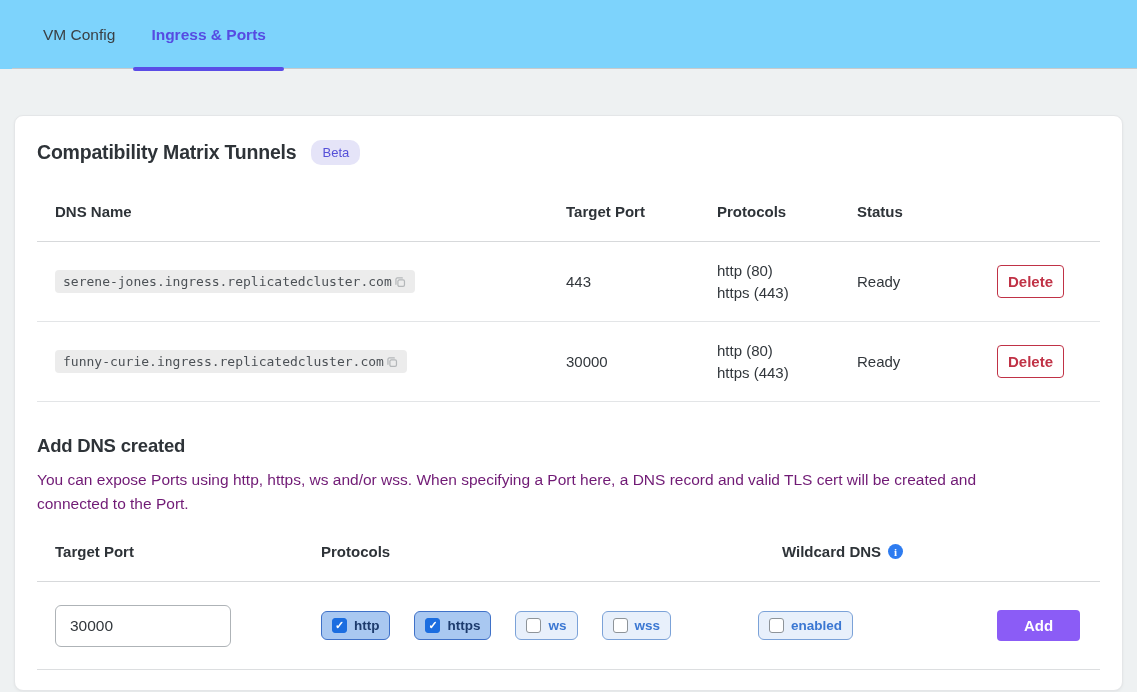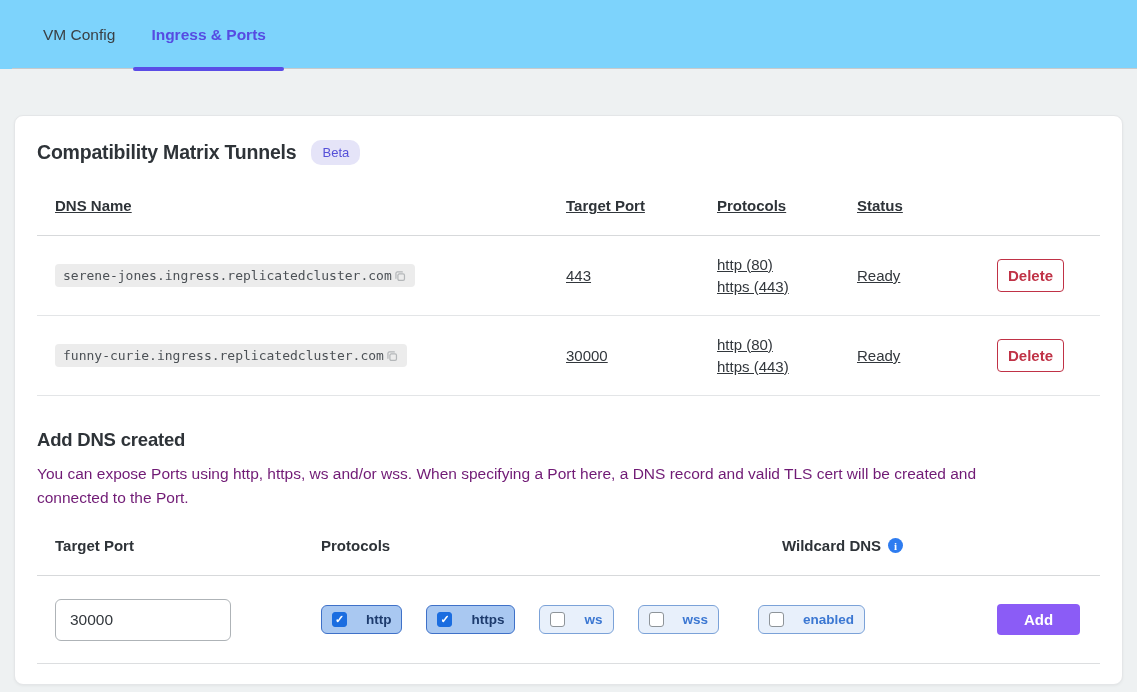--- a/index.html
+++ b/index.html
@@ -30,21 +30,21 @@
     padding:22px 22px 20px;
     min-height:561px;
   }
   .card-head { display:flex; align-items:center; margin-top:2px; }
   .card-title { font-size:19.5px; font-weight:700; color:#2e3338; letter-spacing:-0.2px; }
   .badge {
     margin-left:15px; background:#e5e4f8; color:#554fd8;
     font-size:13px; font-weight:400; padding:5px 11px; border-radius:10px;
   }
   
-  .tbl { margin-top:24px;text-decoration:underline; }
+  .tbl { margin-top:30px; }
   .tr { display:grid; grid-template-columns:529px 151px 140px 140px 1fr; align-items:center; }
   .c1 { padding-left:18px; }
   .thead { align-items:start; padding:8px 0 21px; border-bottom:1px solid #d7d9db; }
   .th { font-size:15px; font-weight:700; color:#2e3338; }
   .trow { height:80px; border-bottom:1px solid #e3e5e7; }
   .pill {
     display:inline-flex; align-items:center; gap:0;
     background:#ececec; border-radius:4px; padding:4px 8px;
     font-family:"DejaVu Sans Mono","Liberation Mono",monospace;
     font-size:13px; color:#4c5156;
@@ -69,21 +69,21 @@
     font-family:"Liberation Serif",serif; cursor:pointer;
   }
   .frow { height:88px; border-bottom:1px solid #dcdee0; }
   .port-input {
     width:176px; height:42px; border:1px solid #aeb3b7; border-radius:6px;
     font-family:"Liberation Sans",sans-serif; font-size:15.5px; color:#32373c;
     padding:0 14px; outline:none; background:#fff;
   }
   .chips { display:flex; gap:24px; }
   .chip {
-    display:inline-flex; align-items:center; gap:19px; height:29px; padding:0 10px;
+    display:inline-flex; align-items:center; gap:7px; height:29px; padding:0 10px;
     border-radius:6px; cursor:pointer; background:#e8f0fb; border:1px solid #7ba2d8;
   }
   .chip .cb {
     width:15px; height:15px; border-radius:3px; background:#fff; border:1.5px solid #8e9499;
     display:inline-flex; align-items:center; justify-content:center; flex:none;
   }
   .chip .chip-label { font-size:13.5px; font-weight:700; color:#3b77d2; }
   .chip.checked { background:#a9c8f1; border-color:#3f71c8; }
   .chip.checked .cb { background:#1b6de0; border-color:#1b6de0; }
   .chip.checked .cb::after { content:"✓"; color:#fff; font-size:11px; font-weight:700; line-height:1; }

